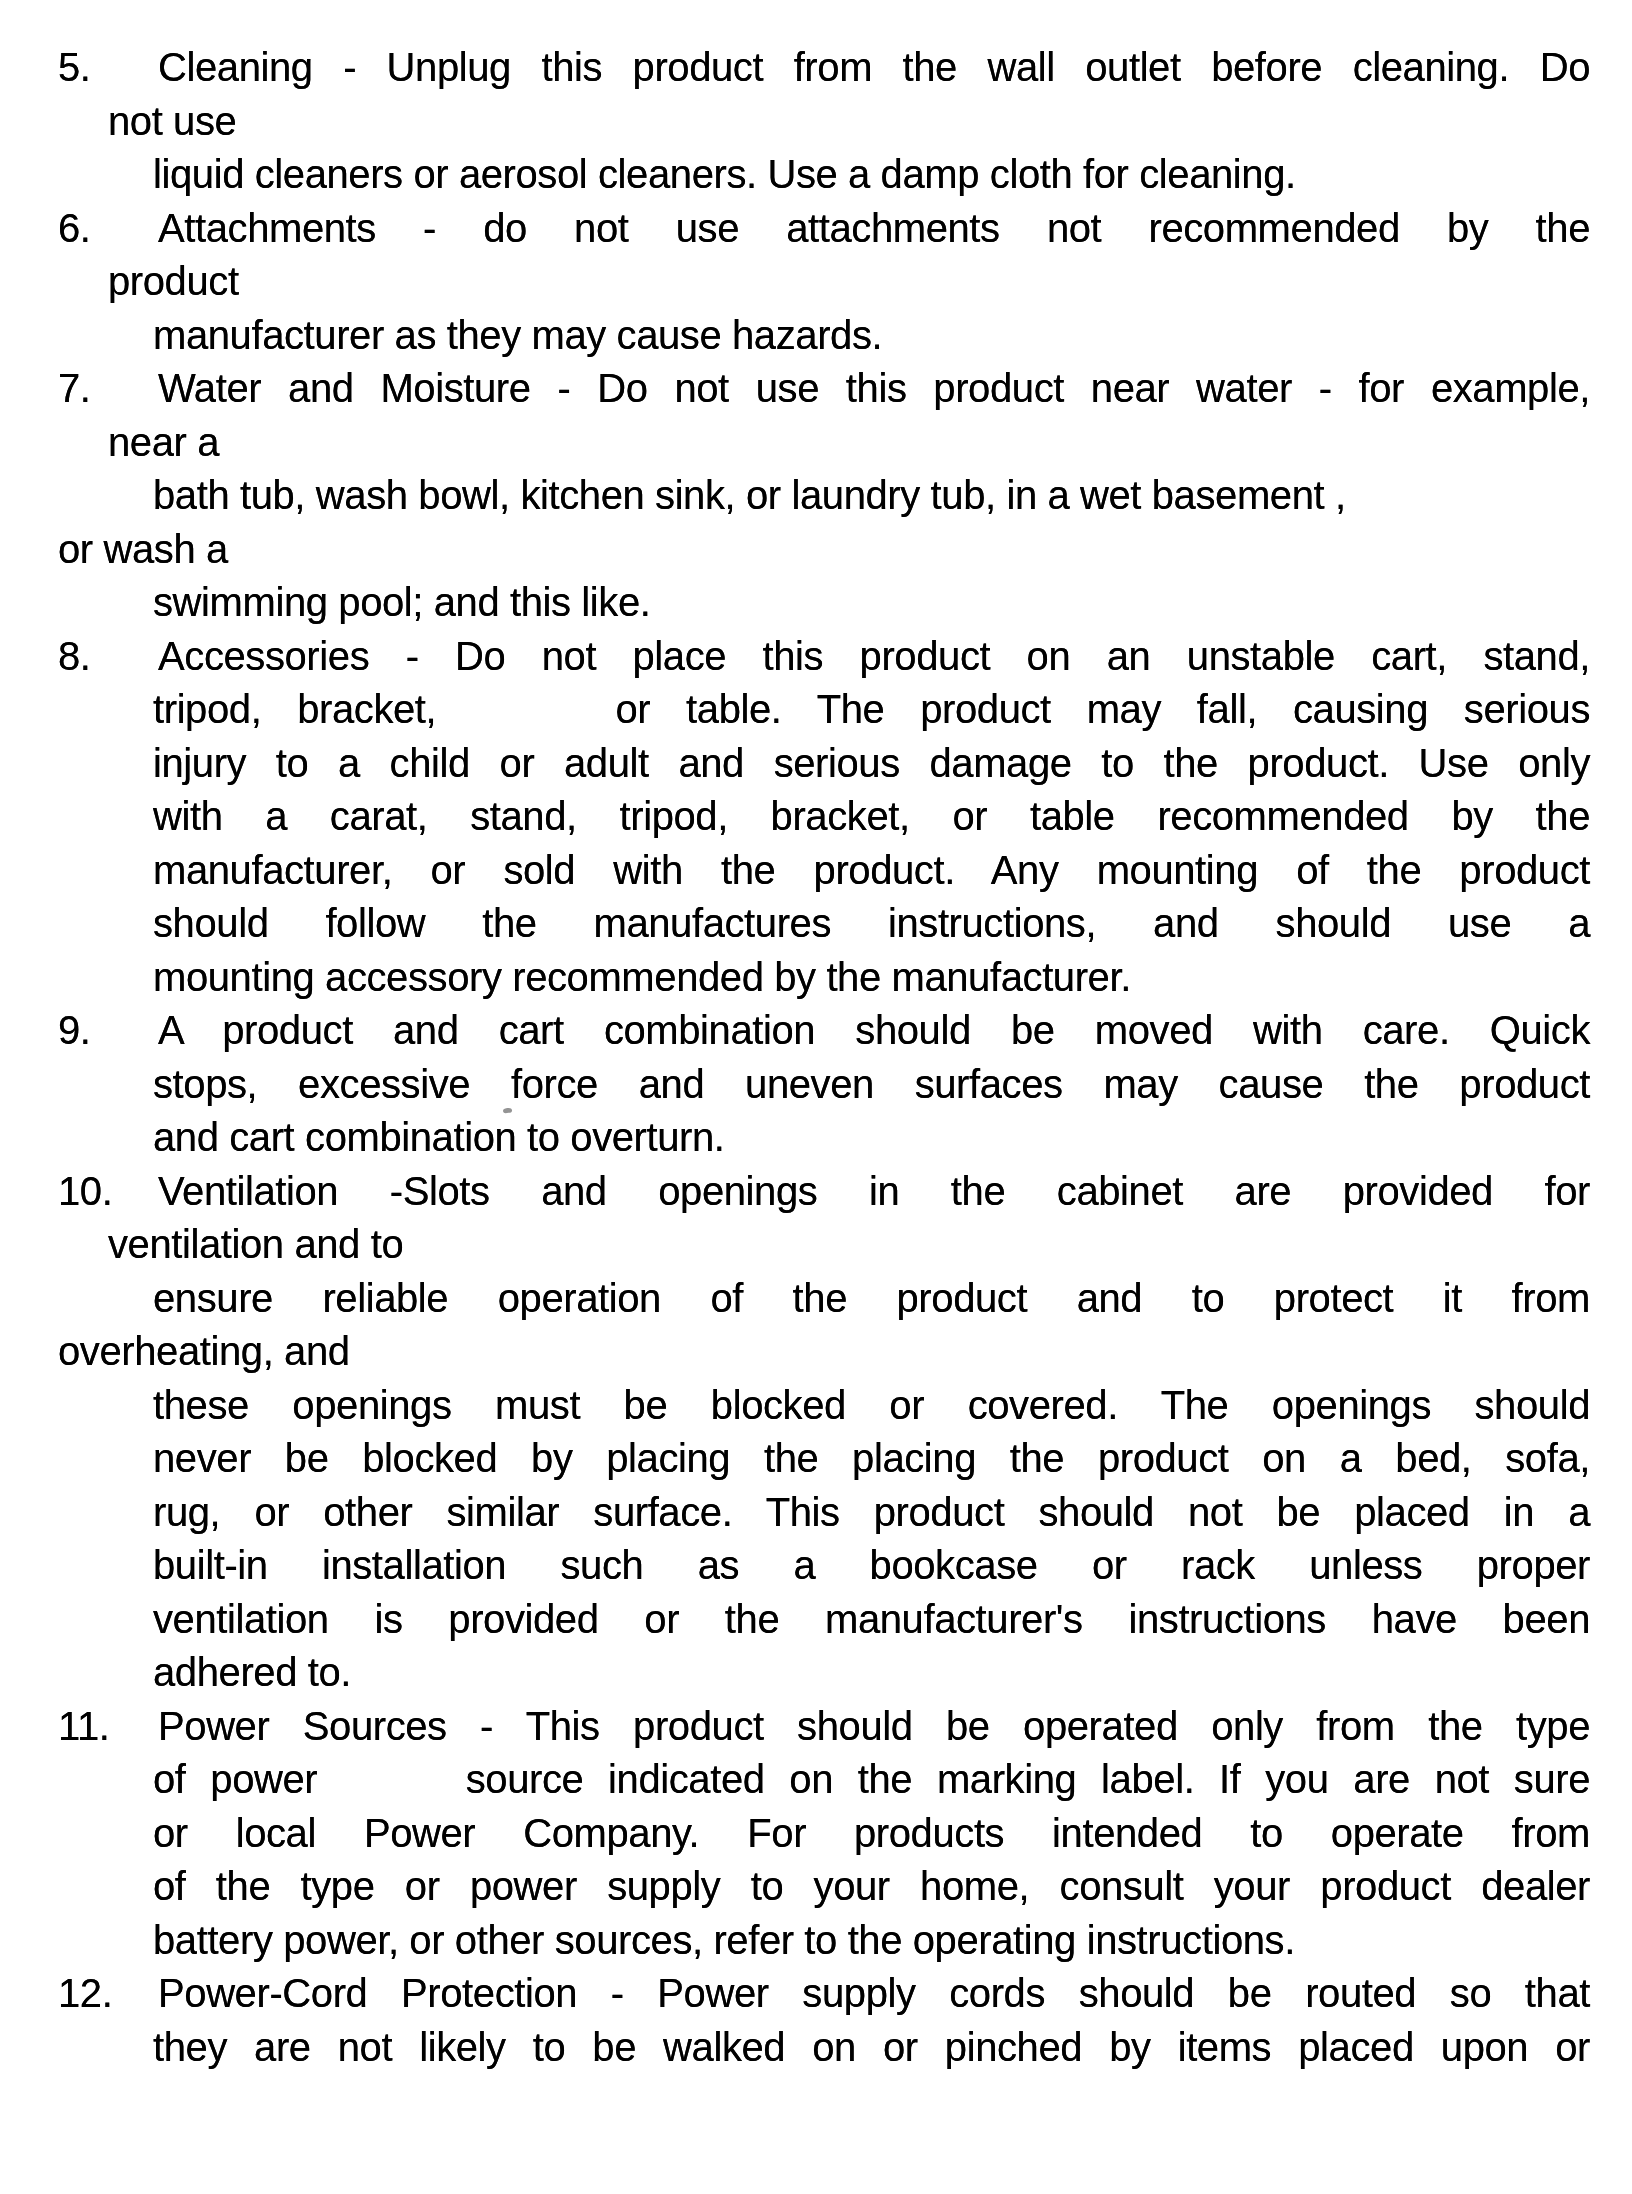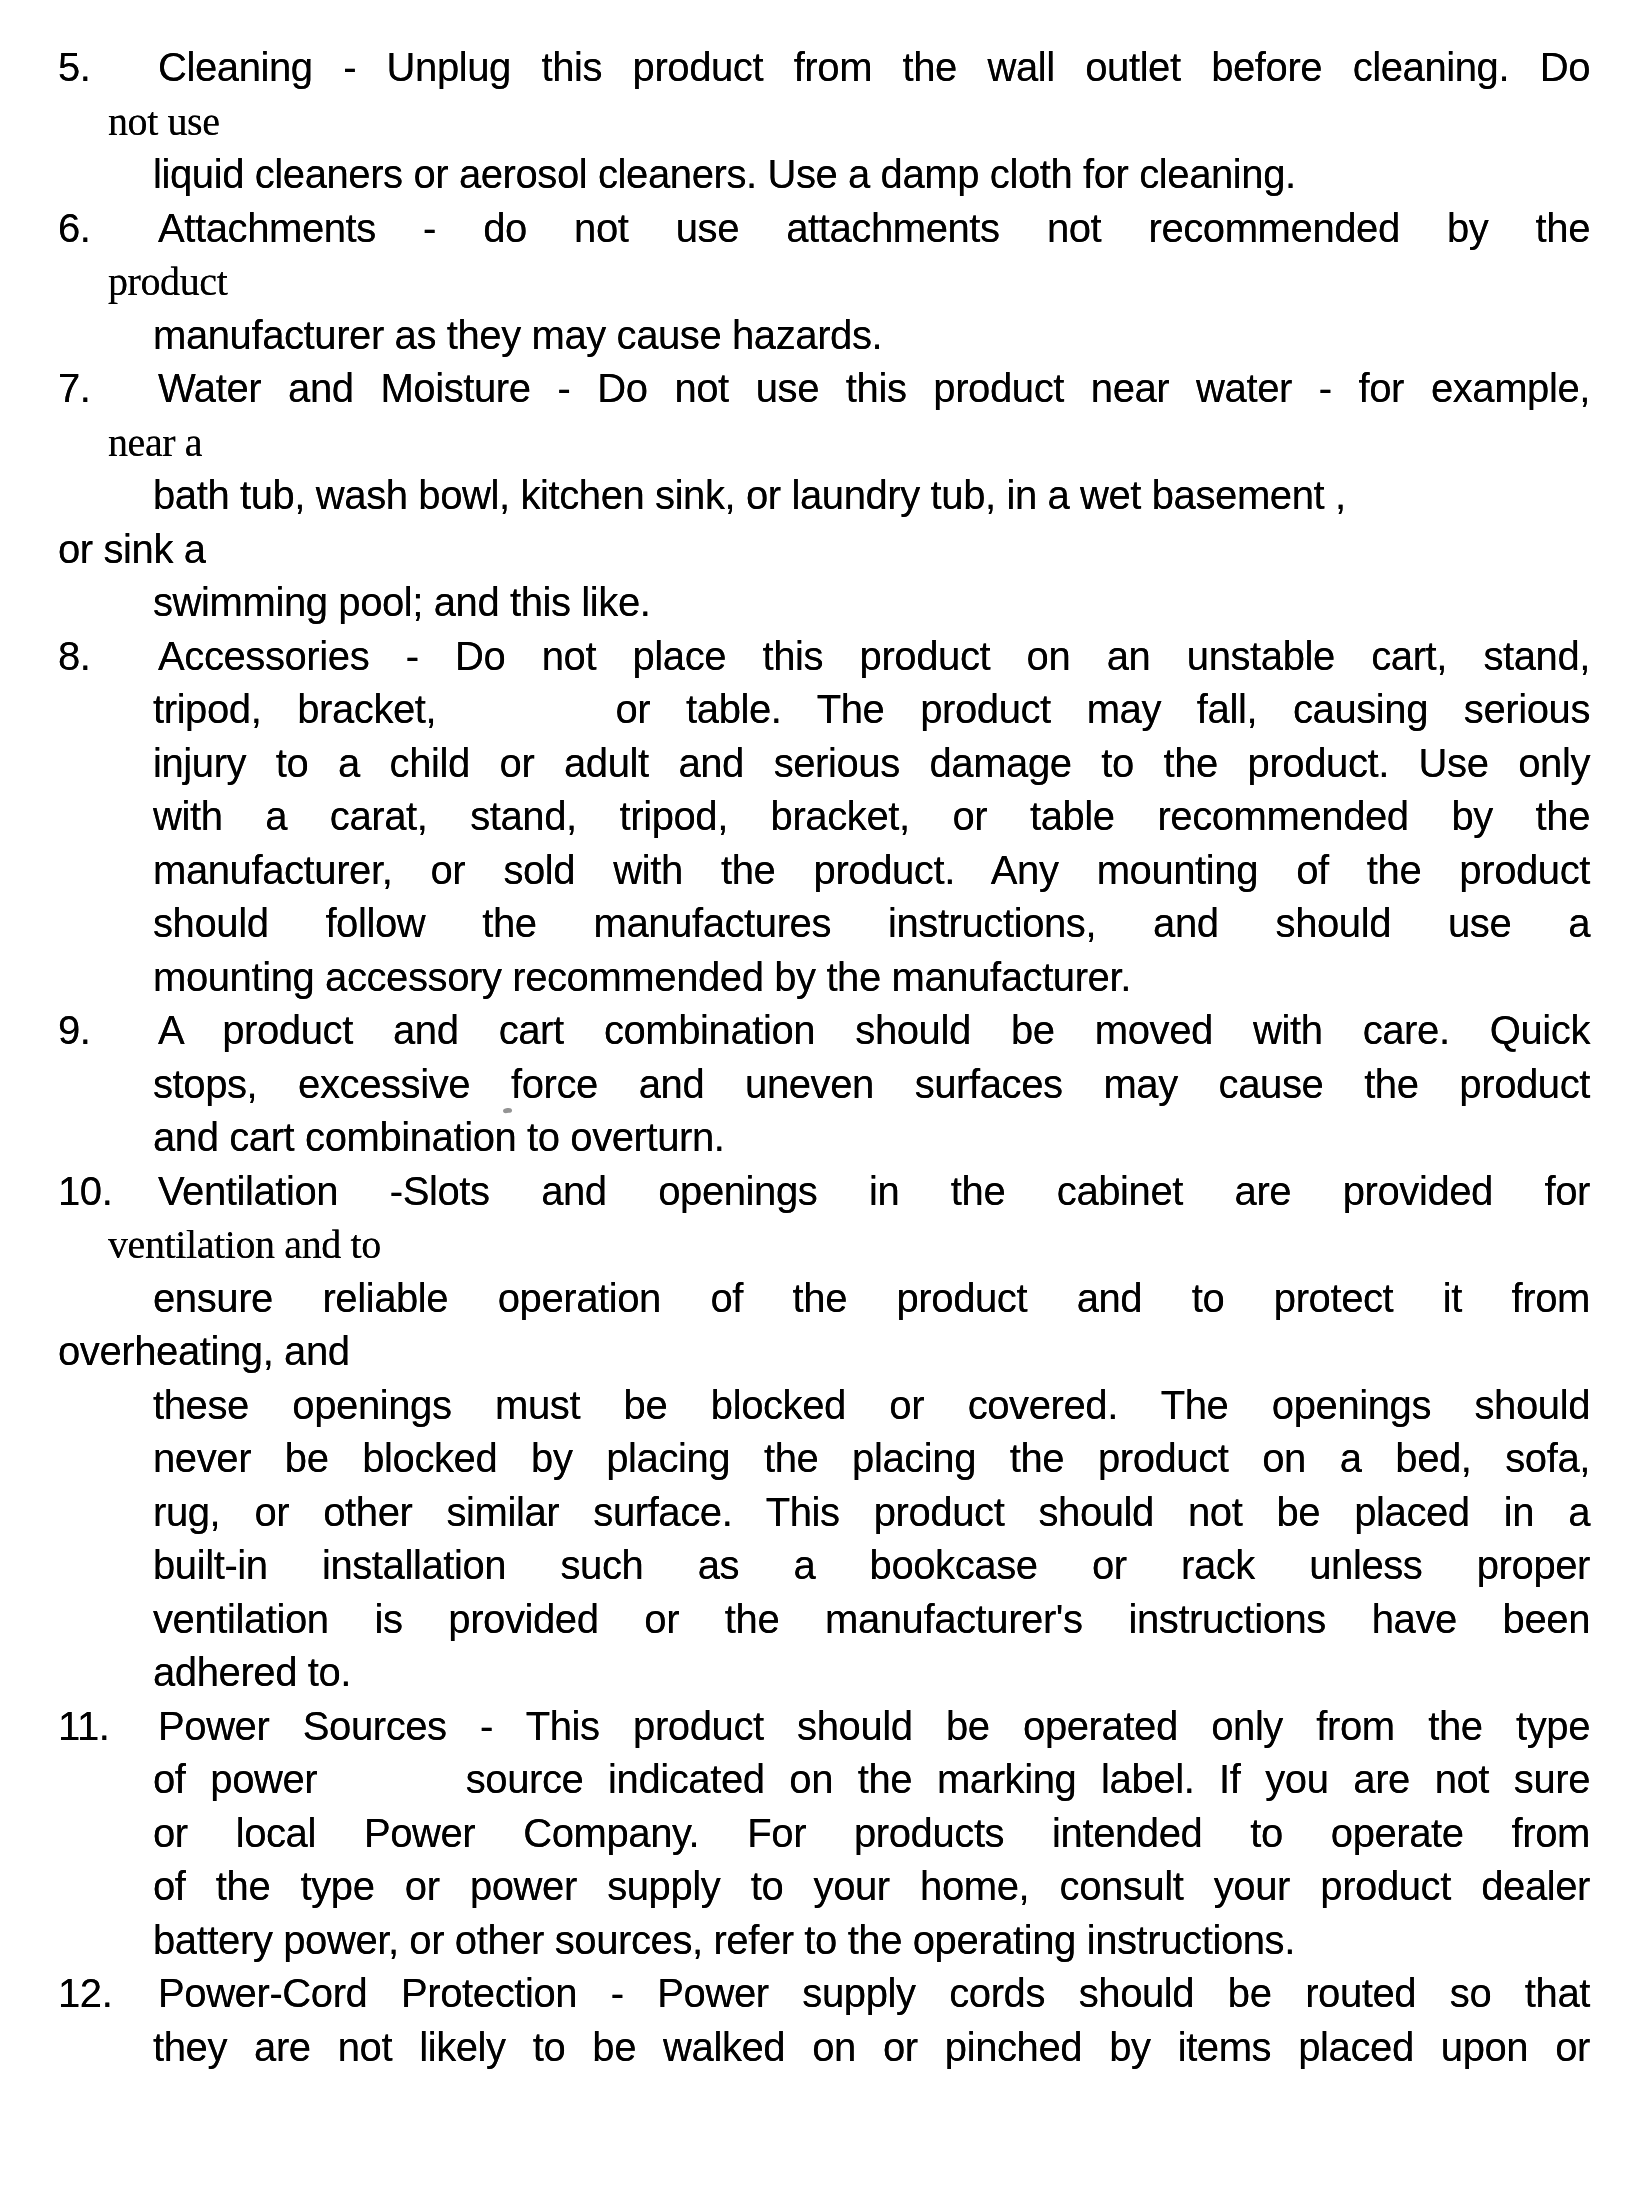--- a/index.html
+++ b/index.html
@@ -19,21 +19,21 @@
     text-shadow: 0 0 0.5px rgba(0,0,0,0.85);
   }
   .line {
     position: relative;
     height: 53.5px;
     white-space: pre-wrap;
     box-sizing: border-box;
     padding-right: 42px;
   }
   .ind-num    { padding-left: 158px; }
-  .ind-hang   { padding-left: 108px; font-family: Liberation Serif, serif; }
+  .ind-hang   { padding-left: 108px; }
   .ind-cont   { padding-left: 153px; }
   .ind-margin { padding-left: 58px;  }
   .num {
     position: absolute;
     left: 58px;
     top: 0;
     letter-spacing: -0.4px;
   }
   .j { text-align: justify; text-align-last: justify; }
   .artifact {
@@ -56,21 +56,21 @@
   <div class="line ind-hang">not use</div>
   <div class="line ind-cont">liquid cleaners or aerosol cleaners. Use a damp cloth for cleaning.</div>
 
   <div class="line ind-num j"><span class="num">6.</span><span>Attachments - do not use attachments not recommended by the</span></div>
   <div class="line ind-hang">product</div>
   <div class="line ind-cont">manufacturer as they may cause hazards.</div>
 
   <div class="line ind-num j"><span class="num">7.</span><span>Water and Moisture - Do not use this product near water - for example,</span></div>
   <div class="line ind-hang">near a</div>
   <div class="line ind-cont">bath tub, wash bowl, kitchen sink, or laundry tub, in a wet basement ,</div>
-  <div class="line ind-margin">or sink a</div>
+  <div class="line ind-margin">or wash a</div>
   <div class="line ind-cont">swimming pool; and this like.</div>
 
   <div class="line ind-num j"><span class="num">8.</span><span>Accessories - Do not place this product on an unstable cart, stand,</span></div>
   <div class="line ind-cont j">tripod, bracket,     or table. The product may fall, causing serious</div>
   <div class="line ind-cont j">injury to a child or adult and serious damage to the product. Use only</div>
   <div class="line ind-cont j">with a carat, stand, tripod, bracket, or table recommended by the</div>
   <div class="line ind-cont j">manufacturer, or sold with the product. Any mounting of the product</div>
   <div class="line ind-cont j">should follow the manufactures instructions, and should use a</div>
   <div class="line ind-cont">mounting accessory recommended by the manufacturer.</div>
 

